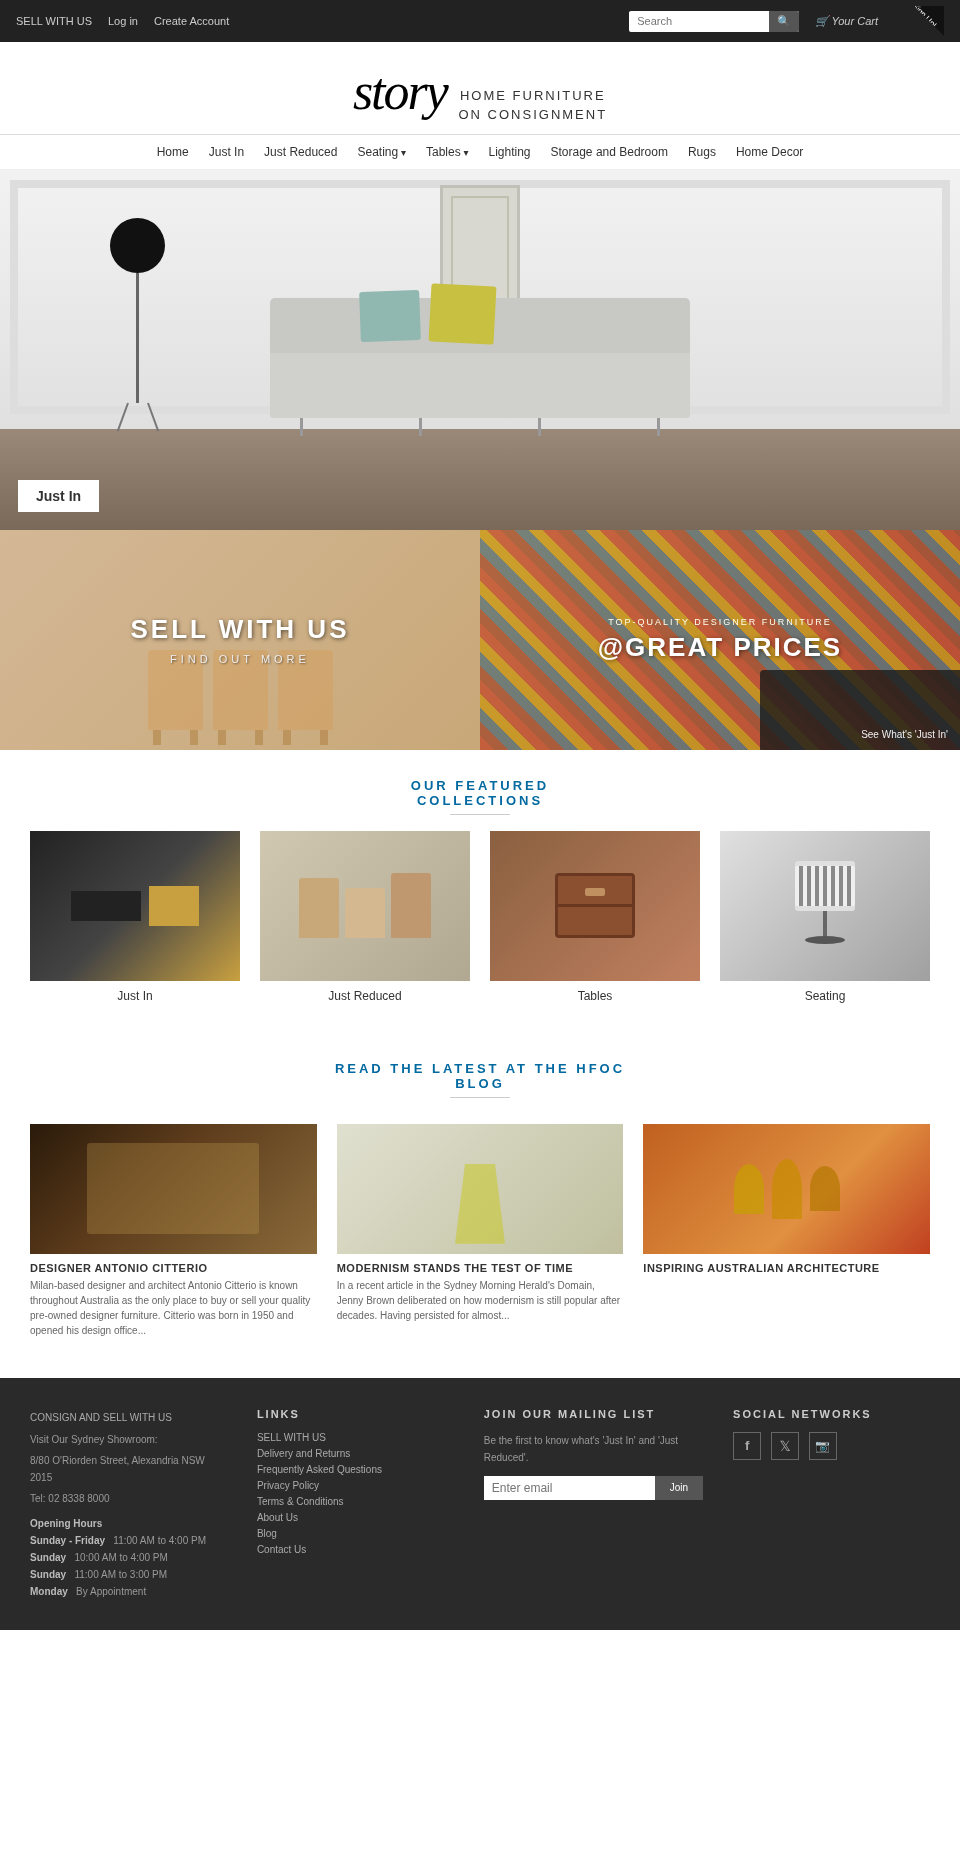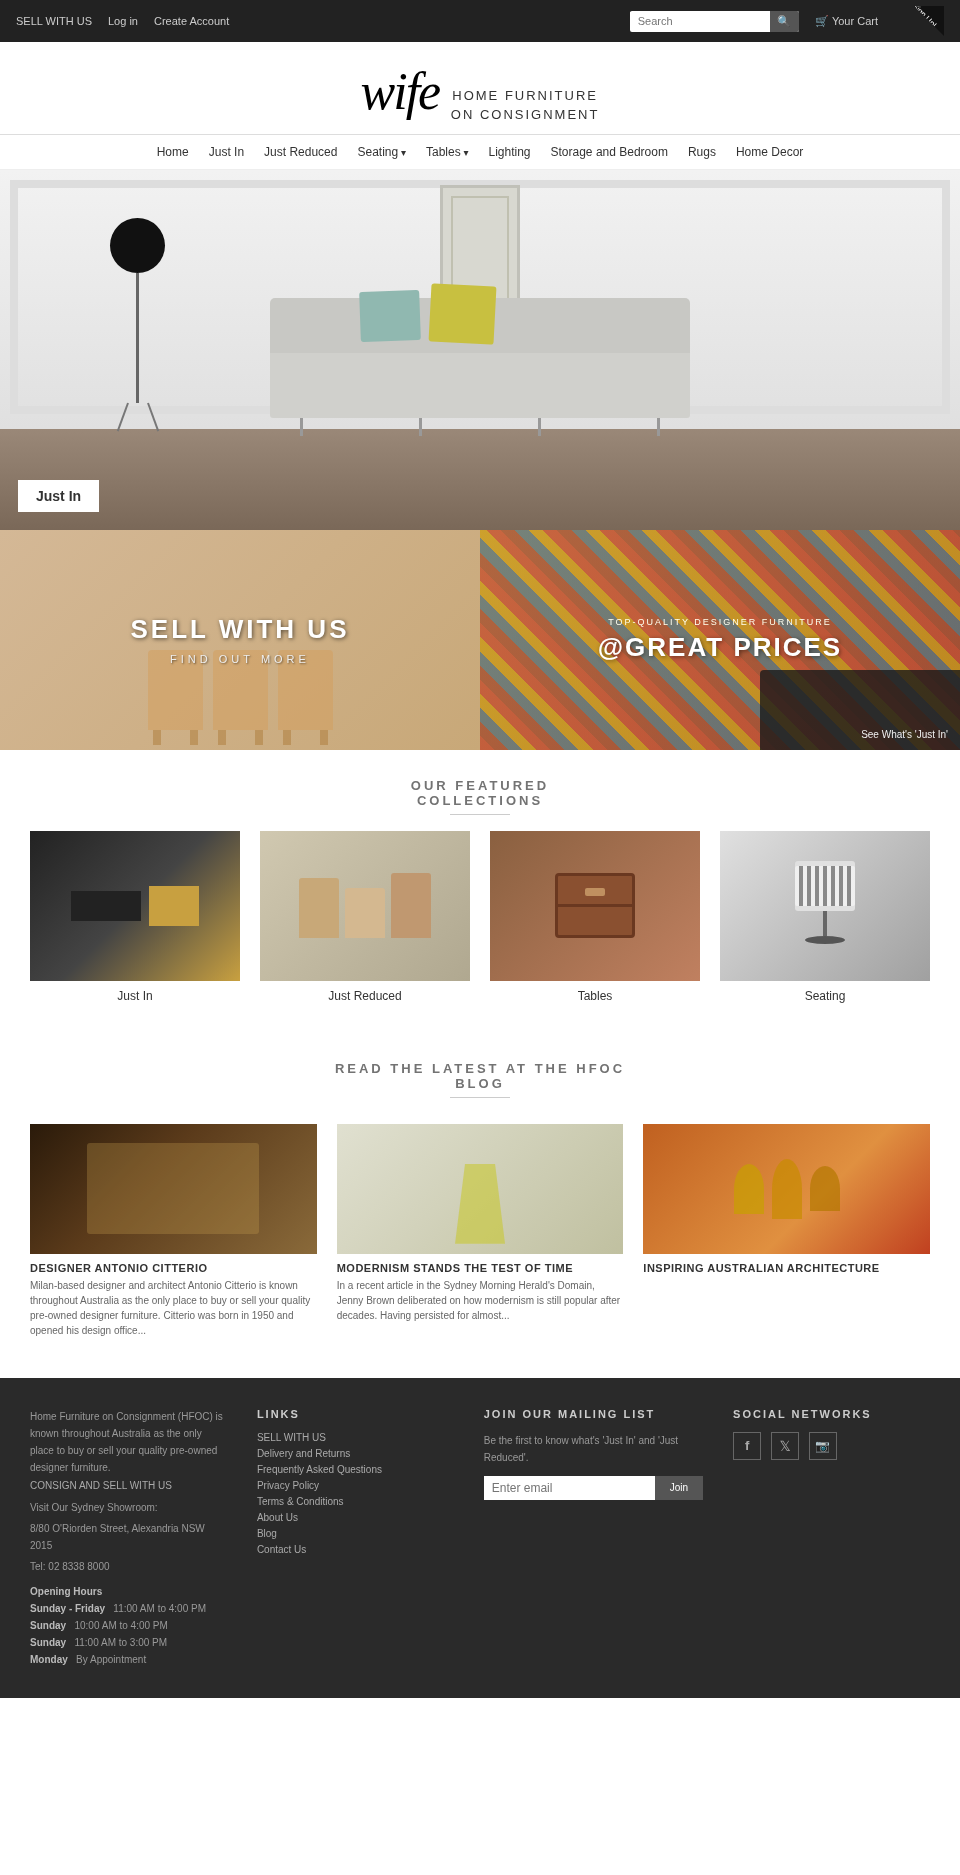--- a/index.html
+++ b/index.html
@@ -5,21 +5,21 @@
     * { margin: 0; padding: 0; box-sizing: border-box; }
     body { font-family: Arial, sans-serif; font-size: 13px; color: #333; background: #fff; width: 960px; }
 
     
     .top-bar { background: #222; color: #ccc; display: flex; align-items: center; padding: 6px 16px; font-size: 11px; gap: 16px; }
     .top-bar a { color: #ccc; text-decoration: none; }
     .top-bar .spacer { flex: 1; }
     .top-bar .search-wrap { display: flex; align-items: center; background: #fff; border-radius: 2px; overflow: hidden; }
     .top-bar .search-wrap input { border: none; outline: none; padding: 3px 8px; font-size: 11px; width: 140px; color: #333; }
     .top-bar .search-wrap button { background: #555; border: none; color: #fff; padding: 4px 8px; cursor: pointer; font-size: 11px; }
-    .top-bar .cart { color: #ccc; }
+    .top-bar .cart { color: #ccc; font-style: italic; }
 
     
     .logo-area { text-align: center; padding: 20px 0 10px; border-bottom: 1px solid #ddd; }
     .logo-area .logo-text { font-size: 52px; font-weight: 300; letter-spacing: -2px; color: #000; display: inline-block; }
     .logo-area .logo-sub { font-size: 13px; letter-spacing: 2px; color: #333; text-transform: uppercase; display: inline-block; vertical-align: middle; line-height: 1.4; margin-left: 8px; }
 
     
     .main-nav { display: flex; justify-content: center; gap: 20px; padding: 10px 0; border-bottom: 1px solid #eee; font-size: 12px; }
     .main-nav a { text-decoration: none; color: #333; white-space: nowrap; }
     .main-nav .has-dropdown::after { content: ' ▾'; font-size: 10px; }
@@ -31,21 +31,21 @@
     .two-banners { display: flex; height: 220px; }
     .banner-left { flex: 1; background: linear-gradient(135deg, #d4b896 0%, #c8a878 100%); position: relative; display: flex; align-items: center; justify-content: center; overflow: hidden; }
     .banner-right { flex: 1; background: linear-gradient(135deg, #c8a040 0%, #a06020 100%); position: relative; display: flex; align-items: center; justify-content: center; overflow: hidden; }
     .banner-text-left { position: absolute; text-align: center; color: #fff; }
     .banner-text-left h2 { font-size: 22px; font-weight: bold; letter-spacing: 2px; text-shadow: 1px 1px 3px rgba(0,0,0,0.5); }
     .banner-text-left p { font-size: 11px; letter-spacing: 3px; text-shadow: 1px 1px 2px rgba(0,0,0,0.5); margin-top: 6px; }
     .rug-bg { position: absolute; top: 0; left: 0; right: 0; bottom: 0; background: repeating-linear-gradient(45deg, #c84040 0px, #c84040 10px, #a04040 10px, #a04040 20px, #4070a0 20px, #4070a0 30px, #d0a020 30px, #d0a020 40px); opacity: 0.6; }
 
     
     .section-title { text-align: center; padding: 28px 0 16px; }
-    .section-title h2 { font-size: 13px; letter-spacing: 3px; color: #737373; text-transform: uppercase; }
+    .section-title h2 { font-size: 13px; letter-spacing: 3px; color: #0369a1; text-transform: uppercase; }
     .section-title .line { width: 60px; height: 1px; background: #ccc; margin: 6px auto 0; }
 
     
     .collection-grid { display: flex; padding: 0 30px 30px; gap: 20px; justify-content: center; }
     .collection-item { text-align: center; flex: 1; }
     .collection-img { width: 100%; height: 150px; background: #ddd; overflow: hidden; display: flex; align-items: center; justify-content: center; }
     .collection-img.just-in-img { background: linear-gradient(135deg, #222 0%, #444 50%, #c8a040 100%); }
     .collection-img.reduced-img { background: linear-gradient(135deg, #d0c8b0 0%, #b0a890 100%); }
     .collection-img.tables-img { background: linear-gradient(135deg, #8a6040 0%, #c08060 100%); }
     .collection-img.seating-img { background: linear-gradient(135deg, #e0e0e0 0%, #a0a0a0 100%); }
@@ -93,21 +93,21 @@
       <button>🔍</button>
     </div>
     <span class="cart">🛒 Your Cart</span>
     <div style="width:50px; height:30px; background:#111; clip-path:polygon(40% 0%,100% 0%,100% 100%); display:flex; align-items:flex-start; justify-content:flex-end; padding:3px 4px 0 0;">
       <span style="font-size:8px; color:#fff; transform:rotate(45deg); display:block; margin-top:2px;">Sign Up!</span>
     </div>
   </div>
 </div>
 
 <div class="logo-area">
-  <span class="logo-text" style="font-family:Georgia,serif; font-style:italic; font-weight:300;">wife</span>
+  <span class="logo-text" style="font-family:Georgia,serif; font-style:italic; font-weight:300;">story</span>
   <span class="logo-sub">
     <span style="display:block;">HOME FURNITURE</span>
     <span style="display:block;">ON CONSIGNMENT</span>
   </span>
 </div>
 
 <nav class="main-nav">
   <a href="#">Home</a>
   <a href="#">Just In</a>
   <a href="#">Just Reduced</a>
@@ -284,21 +284,20 @@
         </div>
       </div>
       <div class="blog-title">INSPIRING AUSTRALIAN ARCHITECTURE</div>
     </div>
   </div>
 </div>
 
 <div class="footer">
 
   <div class="footer-col">
-    <p>Home Furniture on Consignment (HFOC) is known throughout Australia as the only place to buy or sell your quality pre-owned designer furniture.</p>
     <a href="#" class="footer-link-special">CONSIGN AND SELL WITH US</a>
     <p style="margin-top:8px;font-size:10px;color:#999;">Visit Our Sydney Showroom:</p>
     <p class="footer-address">8/80 O'Riorden Street, Alexandria NSW 2015</p>
     <p style="font-size:10px;color:#999;margin-top:4px;">Tel: 02 8338 8000</p>
     <p style="font-size:10px;font-weight:bold;color:#bbb;margin-top:8px;">Opening Hours</p>
     <div class="footer-hours">
       <div><strong>Sunday - Friday</strong> &nbsp; 11:00 AM to 4:00 PM</div>
       <div><strong>Sunday</strong> &nbsp; 10:00 AM to 4:00 PM</div>
       <div><strong>Sunday</strong> &nbsp; 11:00 AM to 3:00 PM</div>
       <div><strong>Monday</strong> &nbsp; By Appointment</div>

